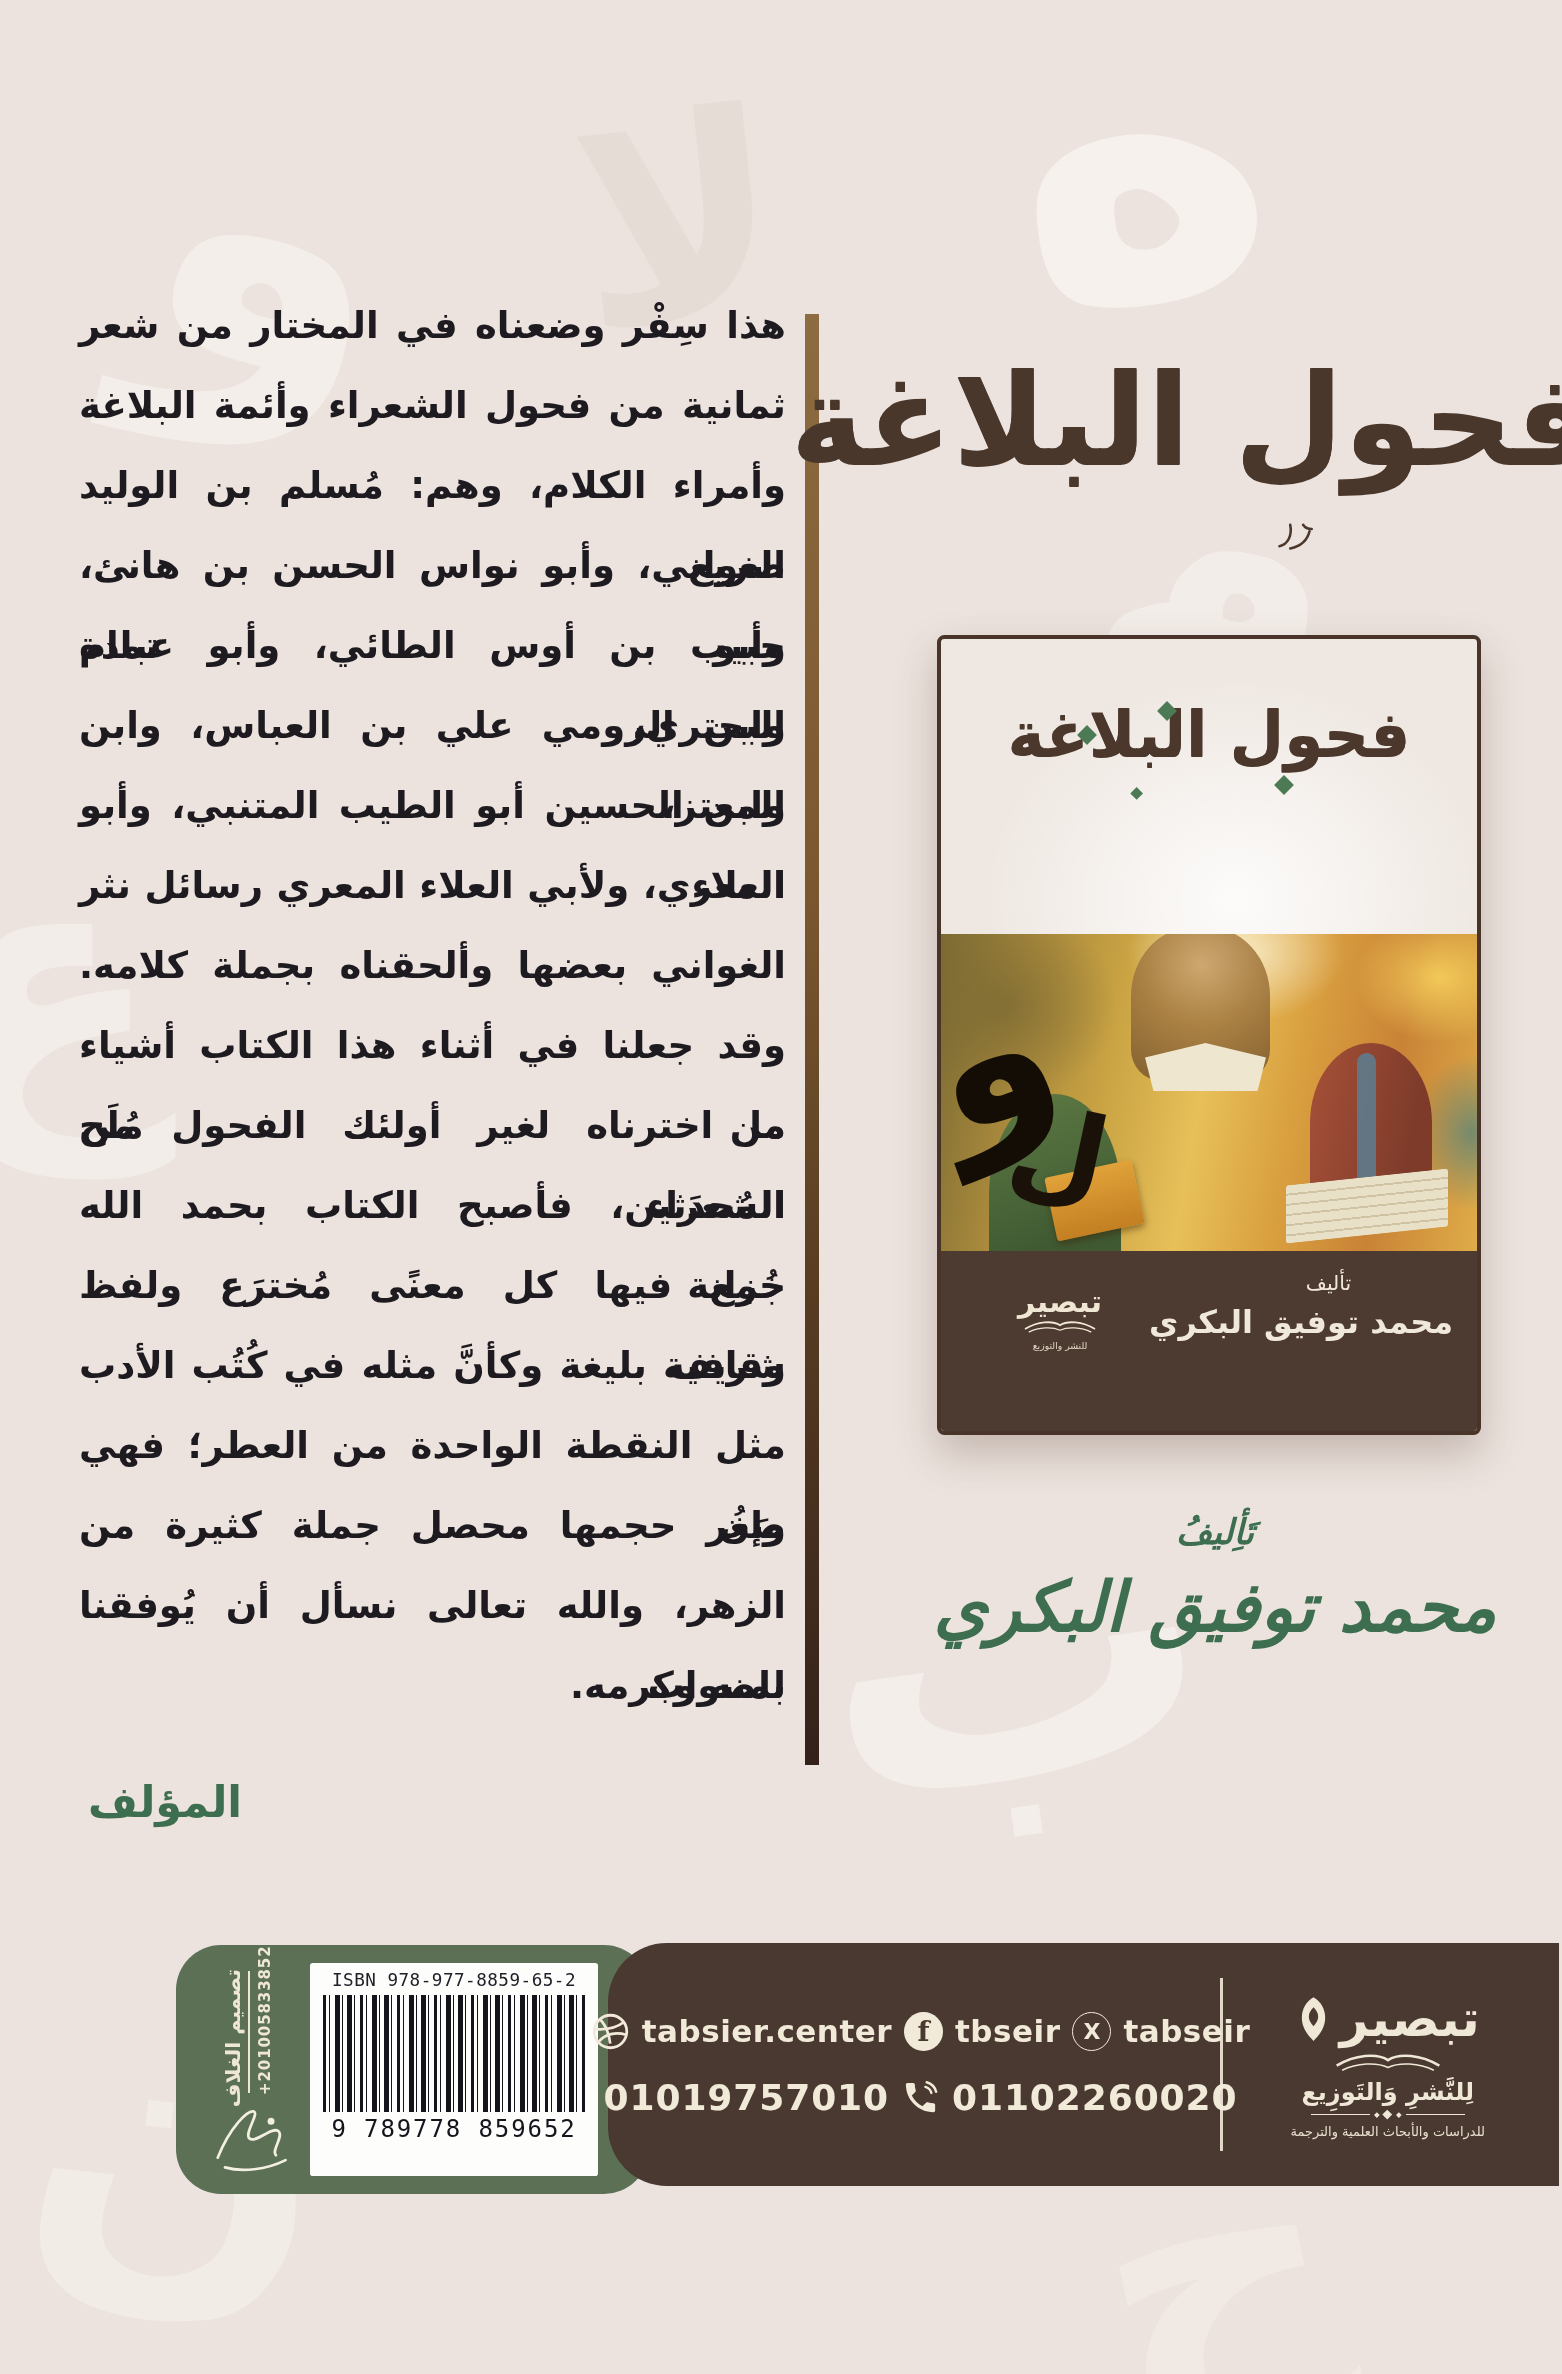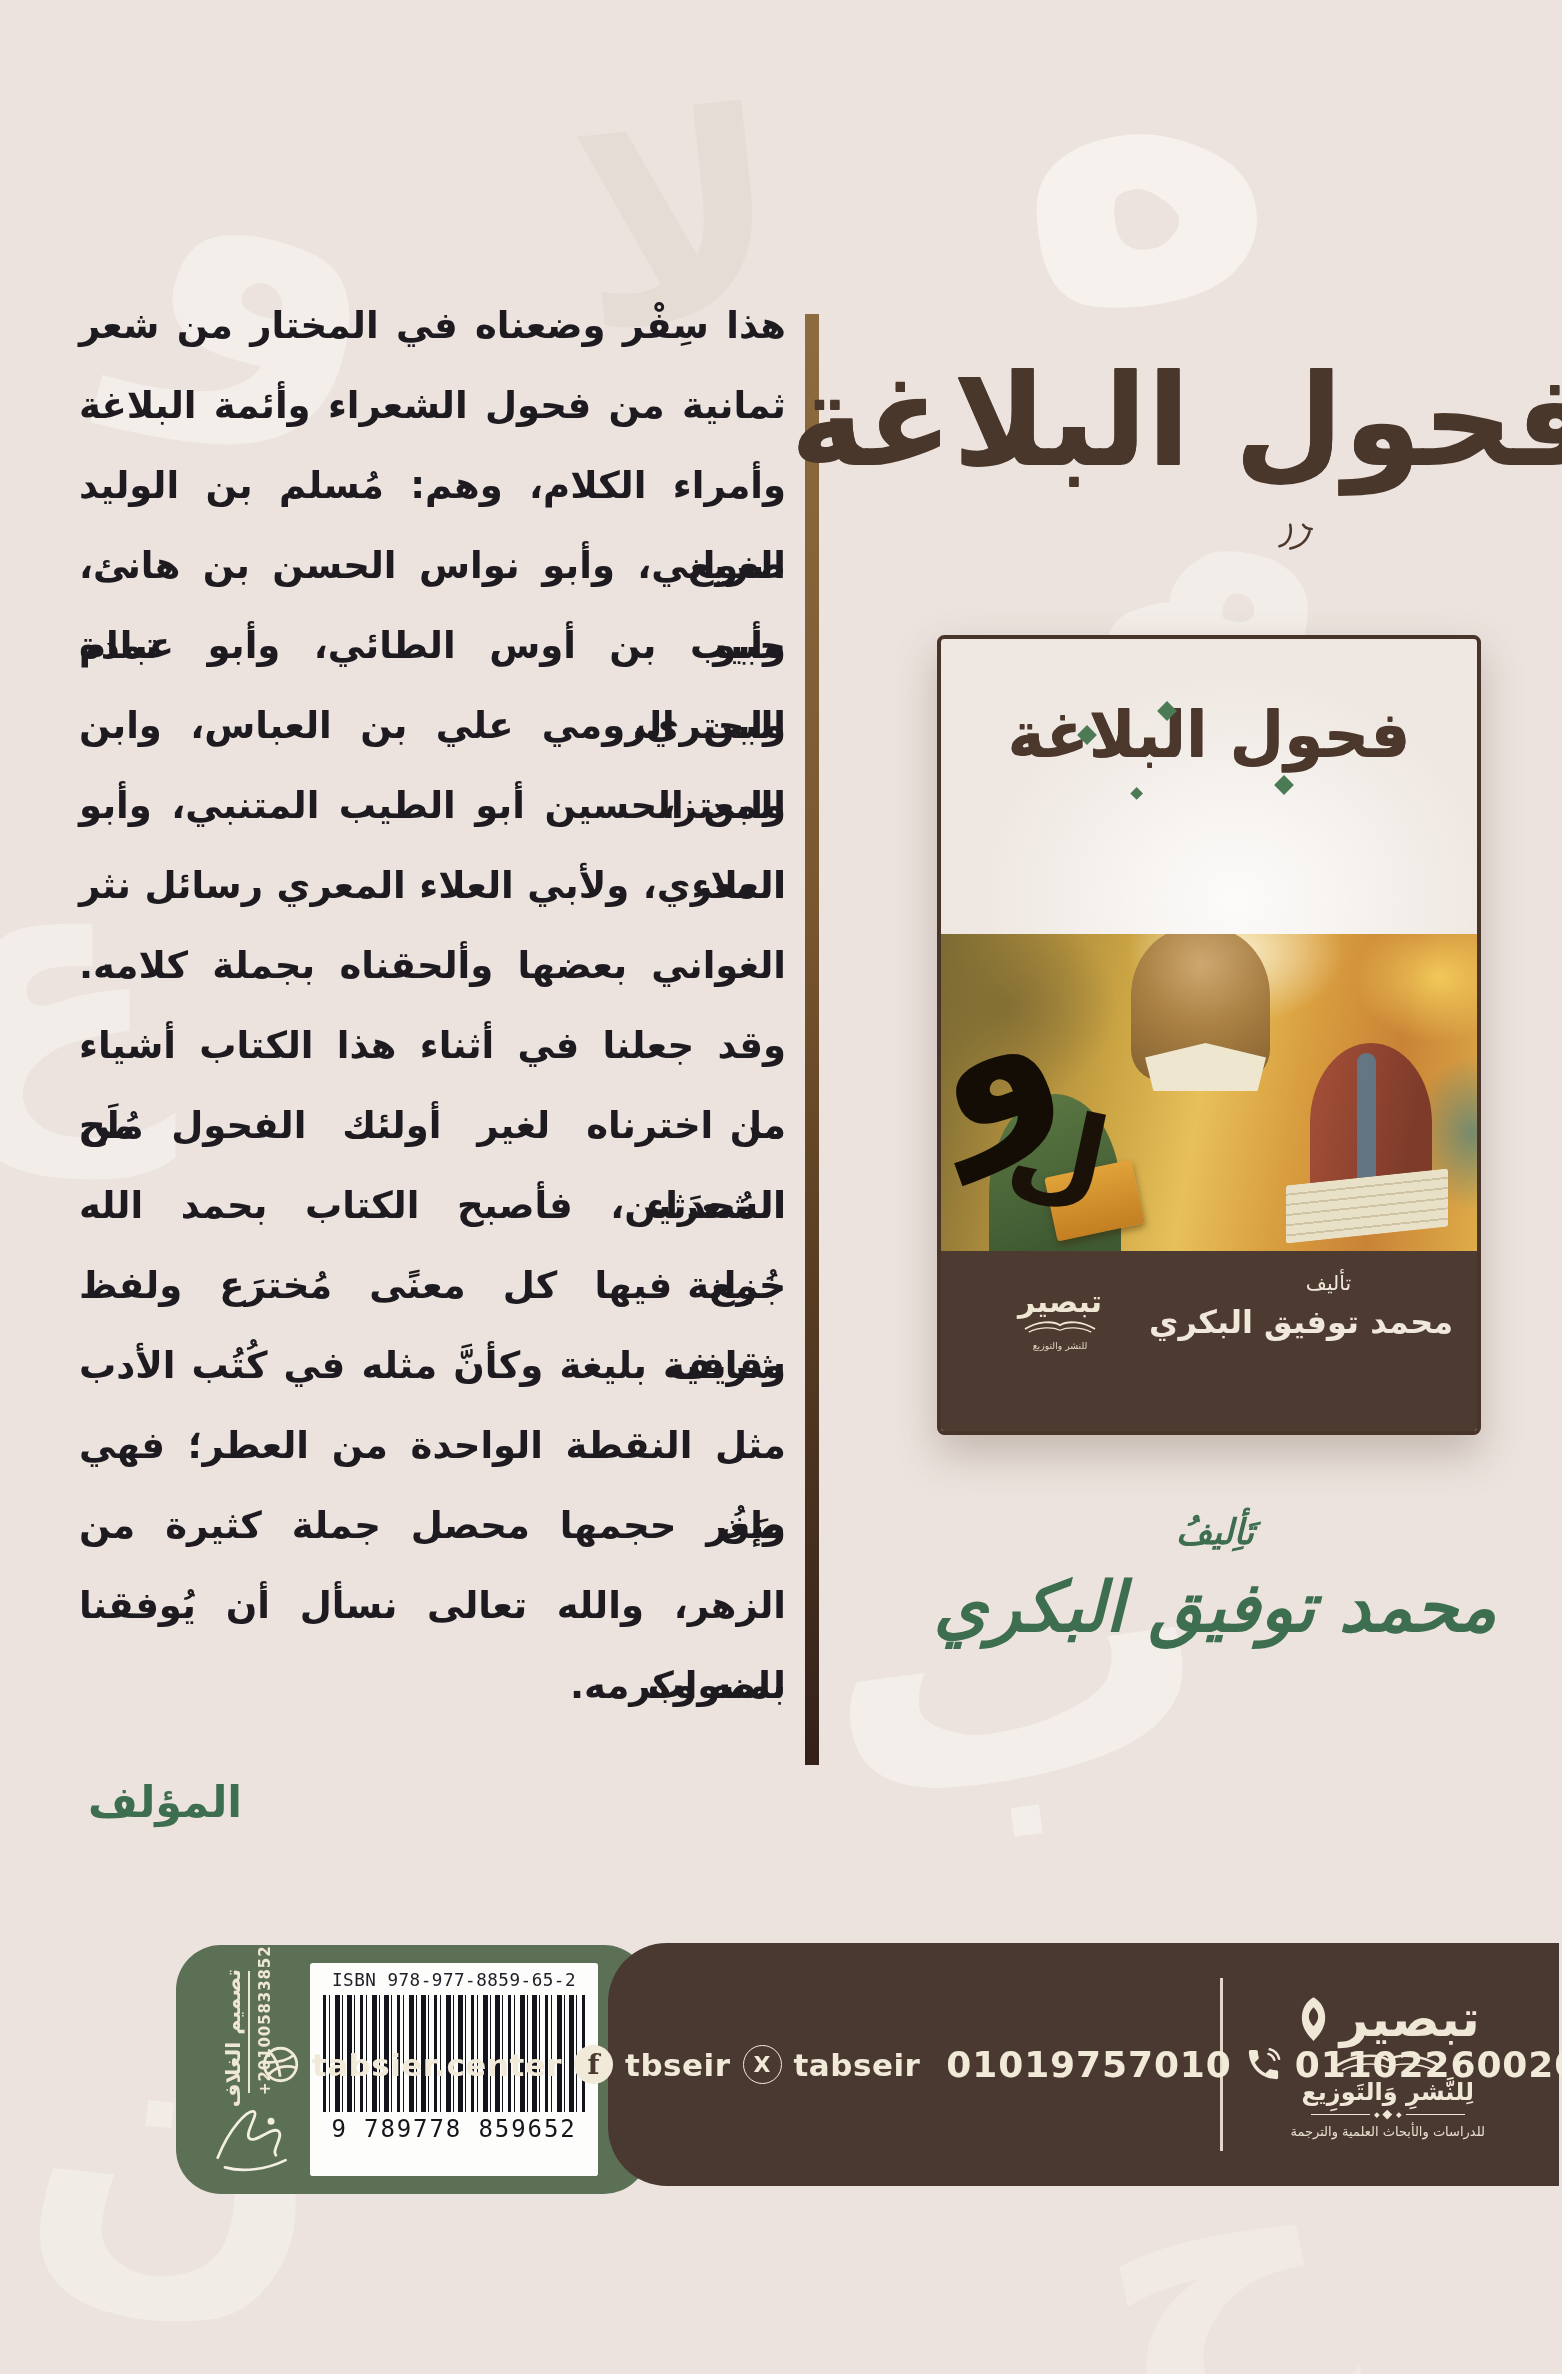--- a/index.html
+++ b/index.html
@@ -97,21 +97,21 @@
         #14141c 0 2.8px,#fdfdfb 2.8px 5.6px,#14141c 5.6px 7.4px,#fdfdfb 7.4px 12px,
         #14141c 12px 16.7px,#fdfdfb 16.7px 18.6px,#14141c 18.6px 20.4px,#fdfdfb 20.4px 24px,
         #14141c 24px 29px,#fdfdfb 29px 31px,#14141c 31px 32px,#fdfdfb 32px 37px);}
   .bc-digits{font-family:"DejaVu Sans Mono",monospace;font-size:24px;color:#15151d;
       text-align:center;letter-spacing:1.9px;margin-top:3.7px;white-space:nowrap;}
 
   
   .brown-banner{position:absolute;left:608px;top:1943px;width:951px;height:243px;z-index:3;
       background:#4a3931;border-radius:59px 0 0 59px;}
   .social{position:absolute;left:15px;top:0;width:595px;height:100%;display:flex;
-      flex-direction:row;align-items:center;justify-content:center;gap:26px;color:#f2ead9;}
+      flex-direction:column;align-items:center;justify-content:center;gap:26px;color:#f2ead9;}
   .social-row{display:flex;align-items:center;justify-content:center;gap:12px;white-space:nowrap;}
   .handle{font-size:31px;font-weight:bold;letter-spacing:0.5px;}
   .phone-number{font-size:36px;font-weight:bold;letter-spacing:0.9px;}
   .icon-circle-f{width:39px;height:39px;border-radius:50%;background:#f2ead9;display:flex;
       align-items:center;justify-content:center;}
   .icon-circle-f span{color:#4a3931;font-size:28px;font-weight:bold;font-family:"DejaVu Serif",serif;}
   .icon-x{width:39px;height:39px;border-radius:50%;border:1.9px solid #f2ead9;display:flex;
       align-items:center;justify-content:center;}
   .icon-x span{font-size:22px;font-weight:bold;color:#f2ead9;}
   .banner-sep{position:absolute;left:612px;top:35px;width:2.8px;height:173px;

